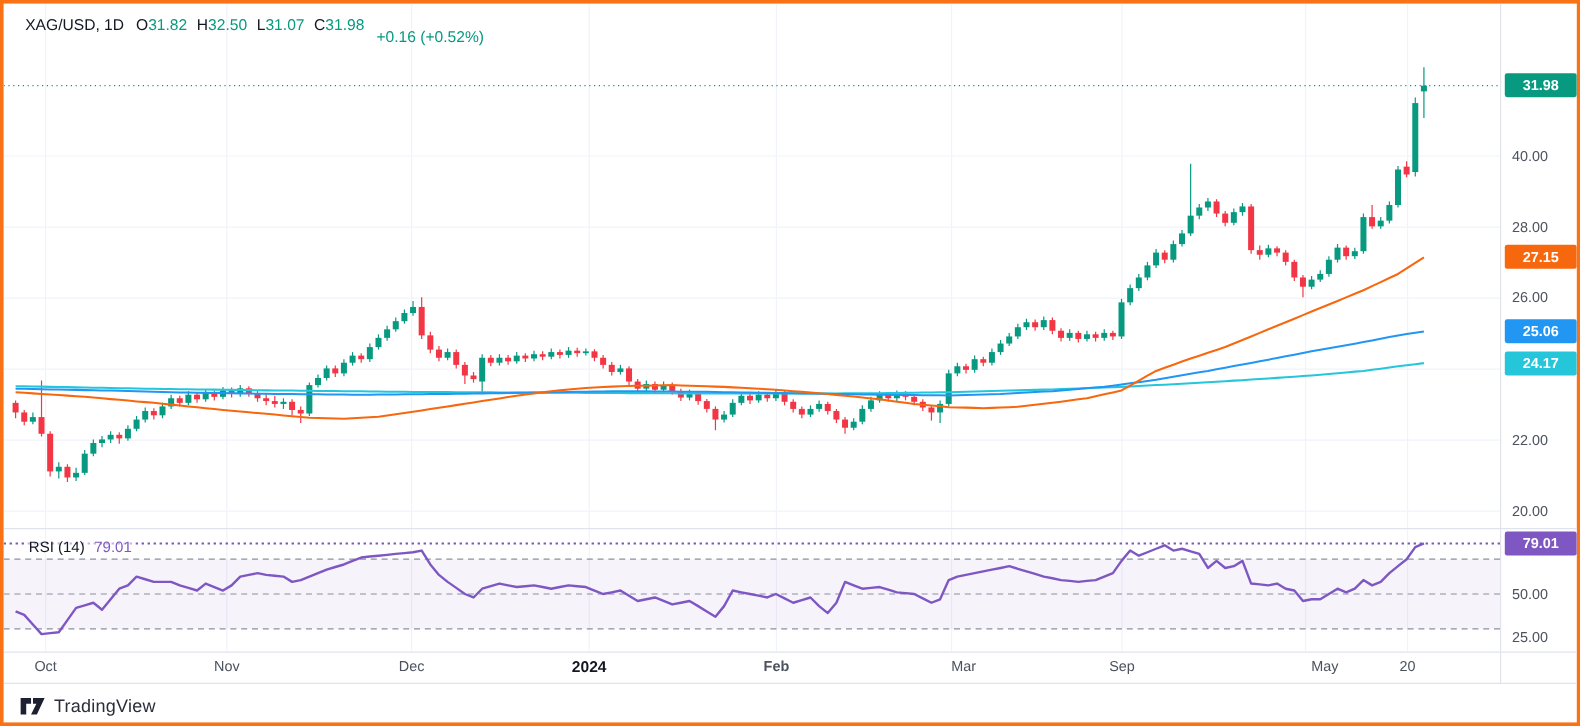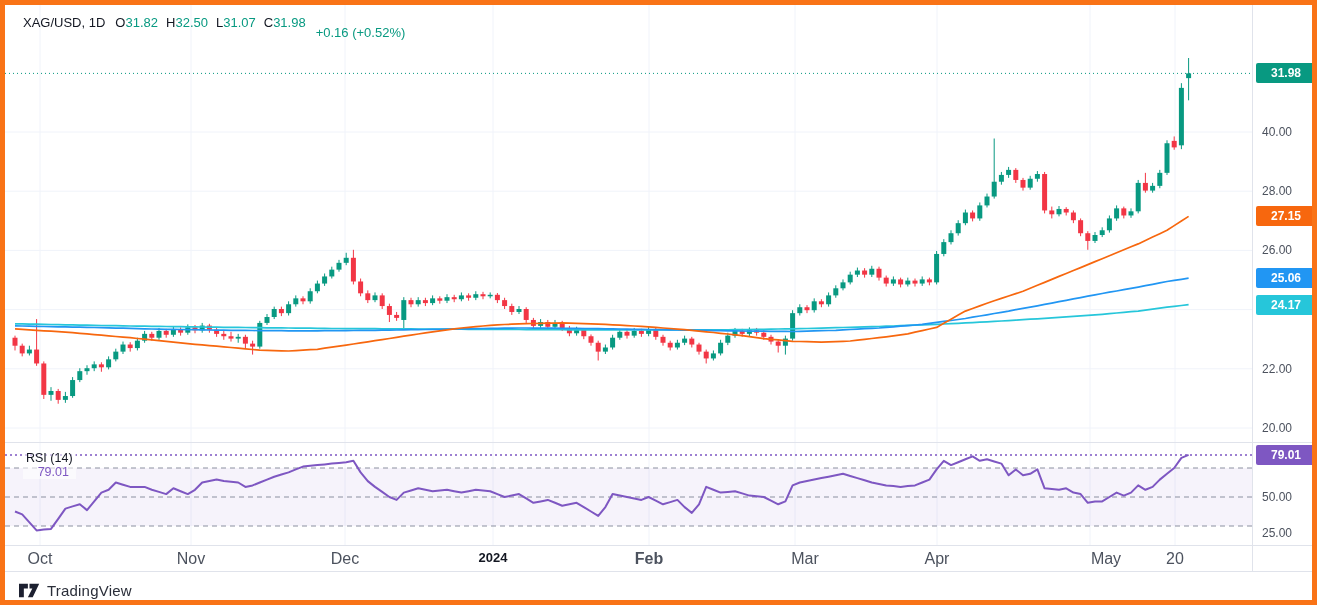--- a/index.html
+++ b/index.html
@@ -1,44 +1,44 @@
 <!DOCTYPE html>
 <html><head>
 <meta charset="utf-8">
 <style>
   html,body { margin:0; padding:0; background:#fff; }
   .chart-root {
     position:relative; width:1317px; height:605px; box-sizing:border-box;
-    background:#ffffff; border:5px solid #f97316; overflow:hidden;
+    background:#ffffff; border:3px solid #f97316; overflow:hidden;
     font-family:"Liberation Sans", sans-serif;
   }
   svg.canvas { position:absolute; left:0; top:0; display:block; }
 
   
   .legend { position:absolute; left:18px; top:7px; z-index:5; }
   .legend-row { display:flex; align-items:center; height:21px; white-space:nowrap; font-size:13px; color:#131722; }
   .legend-symbol { font-weight:400; margin-right:10px; }
   .ohlc-item { margin-right:8px; }
   .ohlc-item .k { color:#131722; }
   .ohlc-item .v { font-weight:400; }
   .legend-change { margin-left:2px;margin-top:20px; }
   .legend-ma-label { margin-right:10px; }
   .ma-val { margin-right:9px; font-weight:400; }
 
   
-  .rsi-legend { position:absolute; left:18px; top:446px; z-index:5; display:flex; align-items:center; font-size:12.5px; color:#131722; background:rgba(255,255,255,0.55); padding:0 3px;flex-direction:column; }
+  .rsi-legend { position:absolute; left:18px; top:446px; z-index:5; display:flex; align-items:center; font-size:12.5px; color:#131722; background:rgba(255,255,255,0.55); padding:0 3px; }
   .rsi-legend .val { margin-left:8px; }
 
   
   .tick-label { position:absolute; left:1257px; transform:translateY(-50%); font-size:12px; color:#4c525e; z-index:4; }
   .axis-badge { position:absolute; left:1251px; width:60px; height:20px; border-radius:2px;
     color:#fff; font-size:12px; font-weight:700; display:flex; align-items:center; justify-content:center; z-index:5; }
 
   
-  .time-label { position:absolute; top:545px; transform:translateX(-50%); font-size:16px; color:#4c525e; z-index:4; }
+  .time-label { position:absolute; top:545px; transform:translateX(-50%); font-size:12px; color:#4c525e; z-index:4; }
   .time-label.major { font-weight:700; color:#131722; font-size:13px; }
 
   
   .tv-logo { position:absolute; left:14px; top:577px; display:flex; align-items:center; gap:7px; z-index:5; cursor:pointer; }
   .tv-logo .logo-text { font-size:15px; font-weight:500; color:#2a2e39; letter-spacing:0.2px; }
 
   .axis-zone { position:absolute; z-index:3; }
   #price-axis-zone { left:1248px; top:0; width:69px; height:540px; cursor:ns-resize; }
   #time-axis-zone { left:0; top:541px; width:1317px; height:25px; cursor:ew-resize; }
 </style>
@@ -442,16 +442,16 @@
     <div class="axis-badge" style="background: rgb(247, 103, 14); top: 201.36px;">27.15</div>
     <div class="axis-badge" style="background: rgb(33, 150, 243); top: 263.224px;">25.06</div>
     <div class="axis-badge" style="background: rgb(38, 198, 218); top: 289.568px;">24.17</div>
     <div class="axis-badge" style="background: rgb(126, 87, 194); top: 439.935px;">79.01</div>
     <div class="time-label" style="left: 35px;">Oct</div>
     <div class="time-label" style="left: 186px;">Nov</div>
     <div class="time-label" style="left: 340px;">Dec</div>
     <div class="time-label major" style="left: 488px;">2024</div>
     <div class="time-label" style="left: 644px; font-weight: bold;">Feb</div>
     <div class="time-label" style="left: 790px; padding-left: 20px;">Mar</div>
-    <div class="time-label" style="left: 932px;">Apr</div>
+    <div class="time-label" style="left: 932px;">Sep</div>
     <div class="time-label" style="left: 1085px; padding-left: 32px;">May</div>
     <div class="time-label" style="left: 1170px;">20</div>
   </div>
 
 </body></html>

